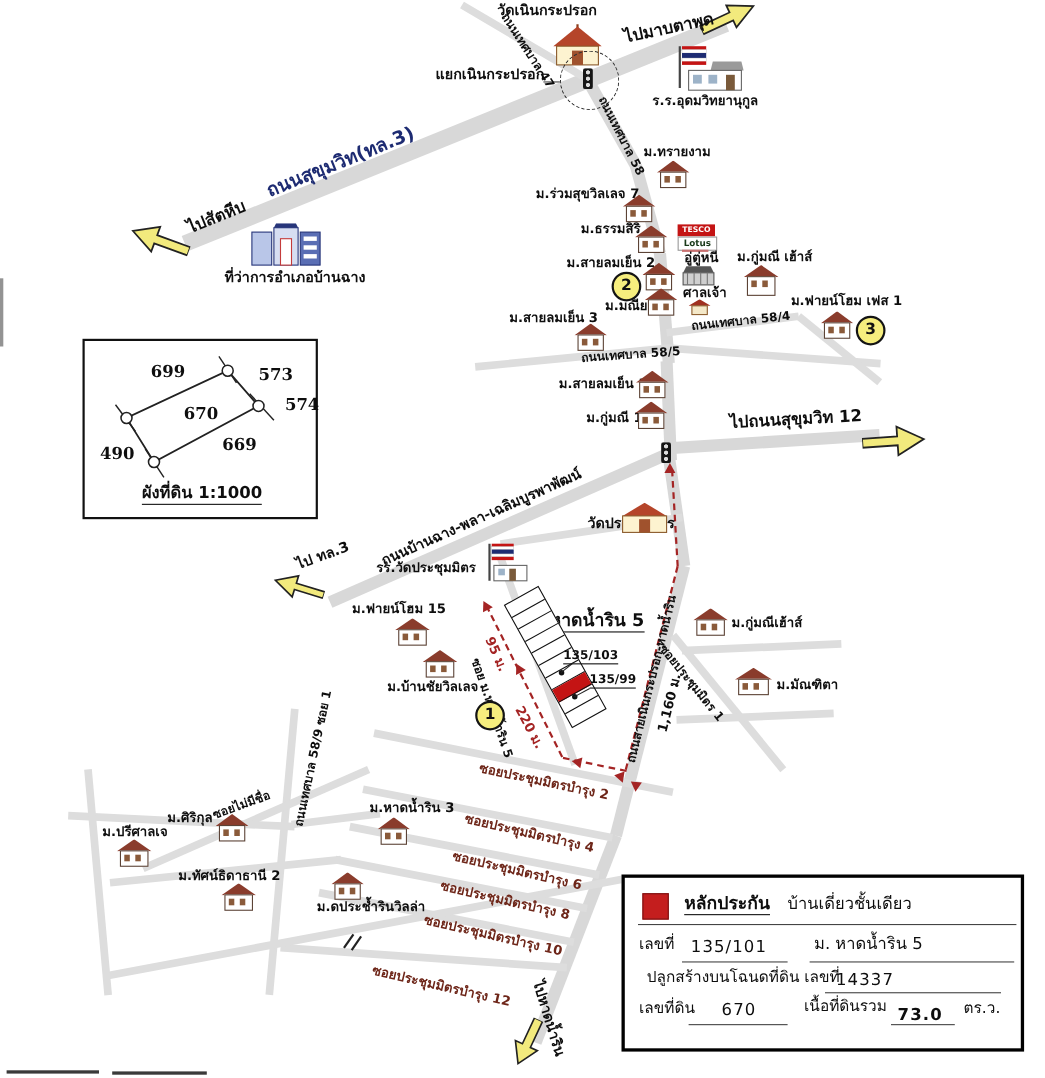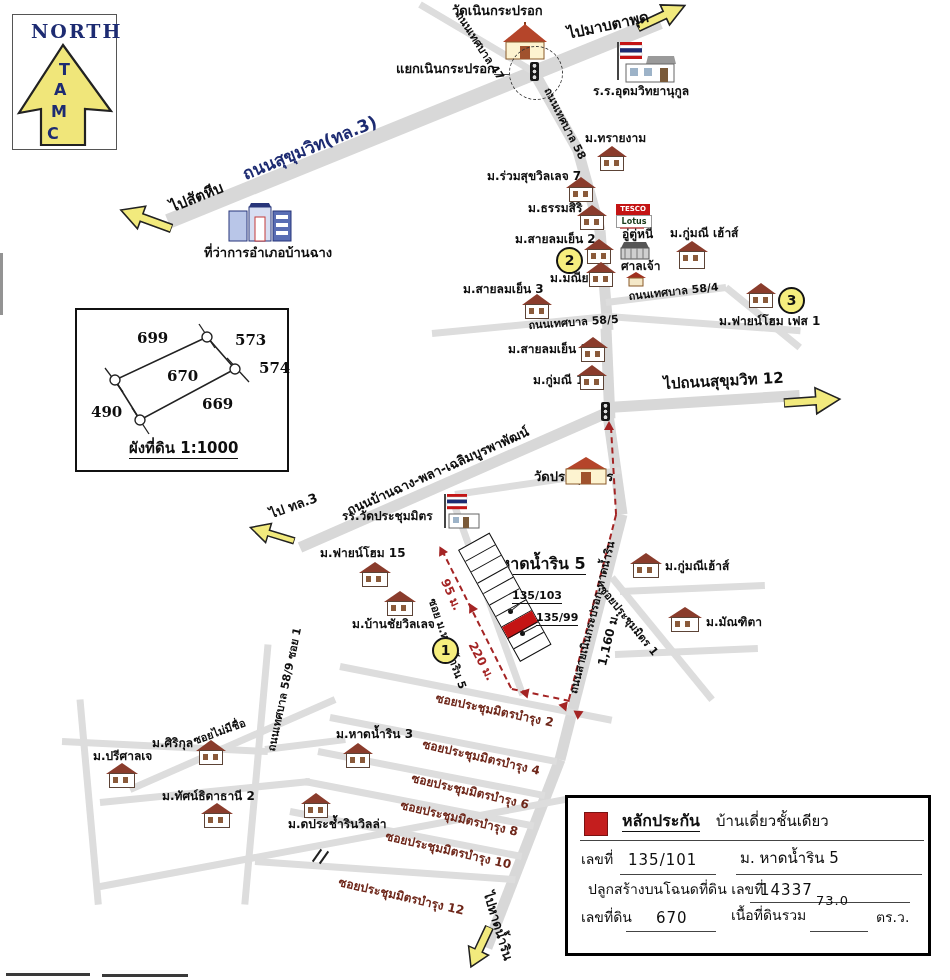--- a/index.html
+++ b/index.html
@@ -96,30 +96,20 @@
   <div class="rd" style="left:617px;top:515px;width:191px;transform:rotate(104.3deg)"></div>
   <div class="rd" style="left:512px;top:688px;width:59px;transform:rotate(11.7deg)"></div>
   <div class="rd" style="left:443px;top:550px;width:154px;transform:rotate(63.4deg)"></div>
   <div class="tri" style="left:604px;top:416px;"></div>
   <div class="tri" style="left:436px;top:541px;transform:rotate(-27deg)"></div>
   <div class="tri" style="left:466px;top:598px;transform:rotate(-27deg)"></div>
   <div class="tri" style="left:518px;top:684px;transform:rotate(281deg)"></div>
   <div class="tri" style="left:560px;top:700px;transform:rotate(160deg)"></div>
   <div class="tri" style="left:573px;top:708px;transform:rotate(185deg)"></div>
 
-  <div id="logo">
-    <div class="L navy" style="left:18px;top:6px;font-size:19px;font-family:'DejaVu Serif',serif;letter-spacing:2px;">NORTH</div>
-    <svg style="position:absolute;left:0;top:24px" width="103" height="110">
-      <polygon points="50,6 98,72 72,70 72,106 28,106 28,70 6,74" fill="#f0e67a" stroke="#222" stroke-width="2.2"></polygon>
-    </svg>
-    <div class="L navy" style="left:46px;top:46px;font-size:16px">T</div>
-    <div class="L navy" style="left:41px;top:66px;font-size:16px">A</div>
-    <div class="L navy" style="left:38px;top:88px;font-size:16px">M</div>
-    <div class="L navy" style="left:34px;top:110px;font-size:16px">C</div>
-  </div>
 
   <div class="L md" style="left:452px;top:4px;">วัดเนินกระปรอก</div>
   <svg style="position:absolute;left:499px;top:20px" width="52" height="42">
     <line x1="26" y1="2" x2="26" y2="10" stroke="#8a3c1a" stroke-width="2"></line>
     <polygon points="26,4 4,22 48,22" fill="#b5452a"></polygon>
     <rect x="7" y="22" width="38" height="17" fill="#fdf3d0" stroke="#8a5a2a"></rect>
     <rect x="21" y="26" width="10" height="13" fill="#a0522d"></rect>
   </svg>
   <div class="dcirc" style="left:509px;top:46px;"></div>
   <div class="tl" style="left:530px;top:62px;"></div>
@@ -227,21 +217,21 @@
     <polygon points="10,0 0,6 20,6" fill="#a03020"></polygon>
     <rect x="3" y="6" width="14" height="8" fill="#f4e8c8" stroke="#8a5a2a"></rect>
   </svg>
 
   <div class="L" style="left:670px;top:227px;">ม.กู่มณี เฮ้าส์</div>
   <div class="house" style="left:676px;top:241px;width:32px;height:28px">
       <i class="rf"></i>
       <i class="bd"></i>
     </div>
 
-  <div class="L" style="left:719px;top:267px;margin-top:48px;">ม.ฟายน์โฮม เฟส 1</div>
+  <div class="L" style="left:719px;top:267px;">ม.ฟายน์โฮม เฟส 1</div>
   <div class="house" style="left:746px;top:283px">
       <i class="rf"></i>
       <i class="bd"></i>
     </div>
   <div class="mk" style="left:778px;top:287px;">3</div>
 
   <div class="L sm" style="left:628px;top:291px;transform:rotate(-6deg)">ถนนเทศบาล 58/4</div>
   <div class="L sm" style="left:528px;top:320px;transform:rotate(-4deg)">ถนนเทศบาล 58/5</div>
 
   <div class="L" style="left:508px;top:343px;">ม.สายลมเย็น 1</div>
@@ -427,21 +417,21 @@
     <div class="hline" style="left:52px;top:76px;width:96px;"></div>
     <div class="L" style="left:172px;top:52px;font-size:15px;font-weight:normal">ม. หาดน้ำริน 5</div>
     <div class="hline" style="left:168px;top:76px;width:186px;"></div>
     <div class="L" style="left:20px;top:84px;font-size:14px;font-weight:normal">ปลูกสร้างบนโฉนดที่ดิน เลขที่</div>
     <div class="L" style="left:192px;top:84px;font-size:15px;letter-spacing:1px;font-weight:normal">14337</div>
     <div class="hline" style="left:182px;top:104px;width:160px;"></div>
     <div class="L" style="left:13px;top:112px;font-size:14px;font-weight:normal">เลขที่ดิน</div>
     <div class="L" style="left:88px;top:112px;font-size:15px;letter-spacing:1px;font-weight:normal">670</div>
     <div class="hline" style="left:58px;top:133px;width:90px;"></div>
     <div class="L" style="left:163px;top:110px;font-size:14px;font-weight:normal">เนื้อที่ดินรวม</div>
-    <div class="L" style="left:248px;top:96px;font-size:13px;letter-spacing:1px;font-weight:normal">73.0</div>
+    <div class="L" style="left:248px;top:116px;font-size:15px;letter-spacing:1px;font-weight:bold">73.0</div>
     <div class="hline" style="left:242px;top:133px;width:58px;"></div>
     <div class="L" style="left:308px;top:112px;font-size:14px;font-weight:normal">ตร.ว.</div>
   </div>
 
   <div class="artifact" style="left:0;top:253px;width:3px;height:62px;opacity:.55"></div>
   <div class="artifact" style="left:6px;top:973px;width:84px;height:3px;"></div>
   <div class="artifact" style="left:102px;top:974px;width:86px;height:3px;"></div>
 
 </div>
 

